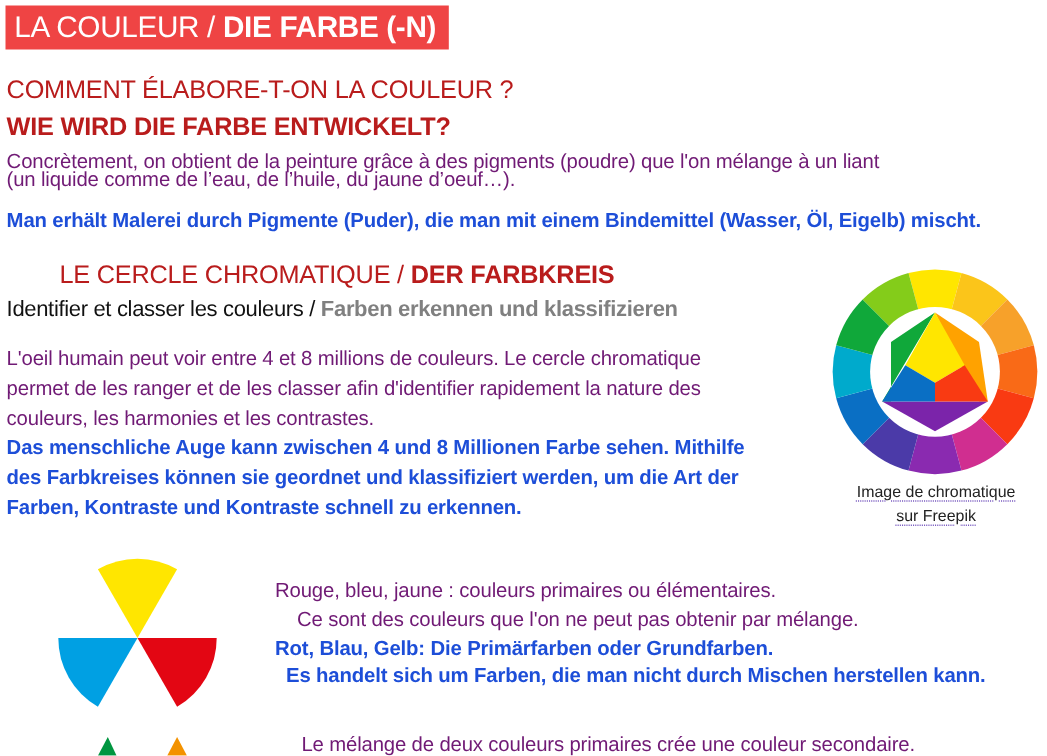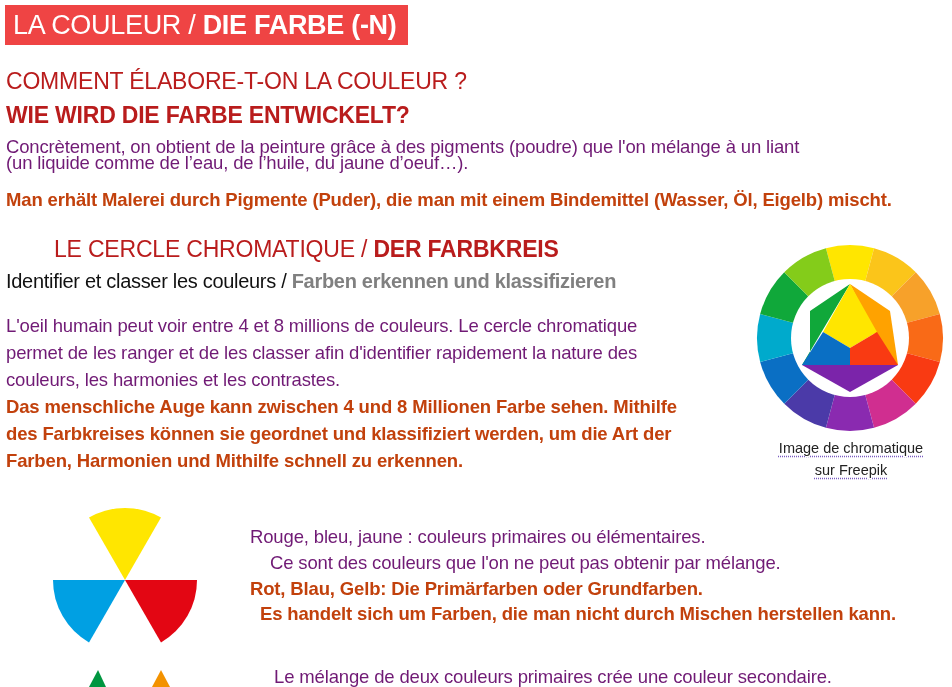--- a/index.html
+++ b/index.html
@@ -6,21 +6,21 @@
   html, body { width:952px; height:687px; overflow:hidden; background:#ffffff; }
   body { position:relative; font-family:"Liberation Sans", sans-serif; color:#111; }
   .abs { position:absolute; white-space:nowrap; }
   .title-bar { left:5px; top:5px; width:403px; height:40px; background:#ef4444; color:#fff;
                font-size:27px; line-height:40px; padding-left:8px; letter-spacing:-0.3px; }
   .title-bar b { font-weight:bold; }
   .purple { color:#b91c1c; }
   .h-fr { font-size:23px; letter-spacing:-0.2px; }
   .h-de { font-size:23px; font-weight:bold; letter-spacing:-0.2px; }
   .body { font-size:18.5px; color:#701a75; letter-spacing:-0.15px; }
-  .gray { color:#c2410c; font-weight:bold; }
+  .gray { color:#1d4ed8; font-weight:bold; }
   .graynb { color:#808080; }
   .sub { font-size:20px; letter-spacing:-0.3px; }
   .caption { font-size:14.5px; color:#222; text-align:center; width:200px;
              text-decoration:underline dotted #7a5cc0; text-underline-offset:3px; }
 </style>
 </head>
 <body>
 
 <div class="abs title-bar">
   <span>LA COULEUR / </span><b>DIE FARBE (-N)</b>
@@ -36,21 +36,21 @@
   <span>LE CERCLE CHROMATIQUE / </span><b>DER FARBKREIS</b>
 </div>
 <div class="abs sub" style="left:6px; top:270px;text-align:center;">
   <span>Identifier et classer les couleurs / </span><span class="graynb" style="font-weight:bold;">Farben erkennen und klassifizieren</span>
 </div>
 <div class="abs body" style="left:6px; top:315px;">L'oeil humain peut voir entre 4 et 8 millions de couleurs. Le cercle chromatique</div>
 <div class="abs body" style="left:6px; top:342px;">permet de les ranger et de les classer afin d'identifier rapidement la nature des</div>
 <div class="abs body" style="left:6px; top:369px;">couleurs, les harmonies et les contrastes.</div>
 <div class="abs body gray" style="left:6px; top:396px;">Das menschliche Auge kann zwischen 4 und 8 Millionen Farbe sehen. Mithilfe</div>
 <div class="abs body gray" style="left:6px; top:423px;">des Farbkreises können sie geordnet und klassifiziert werden, um die Art der</div>
-<div class="abs body gray" style="left:6px; top:450px;">Farben, Harmonien und Mithilfe schnell zu erkennen.</div>
+<div class="abs body gray" style="left:6px; top:450px;">Farben, Kontraste und Kontraste schnell zu erkennen.</div>
 
 <div class="abs" style="left:755px; top:243px; width:190px; height:190px;">
   <svg width="190" height="190" viewBox="-95 -95 190 190">
     <g id="ring">
         <path d="M0,0 L-24.07,-89.83 A93,93 0 0 1 24.07,-89.83 Z" fill="#ffe600"></path>
         <path d="M0,0 L24.07,-89.83 A93,93 0 0 1 65.76,-65.76 Z" fill="#fbc51a"></path>
         <path d="M0,0 L65.76,-65.76 A93,93 0 0 1 89.83,-24.07 Z" fill="#f7a12a"></path>
         <path d="M0,0 L89.83,-24.07 A93,93 0 0 1 89.83,24.07 Z" fill="#f96a17"></path>
         <path d="M0,0 L89.83,24.07 A93,93 0 0 1 65.76,65.76 Z" fill="#f93a12"></path>
         <path d="M0,0 L65.76,65.76 A93,93 0 0 1 24.07,89.83 Z" fill="#d02e90"></path>

